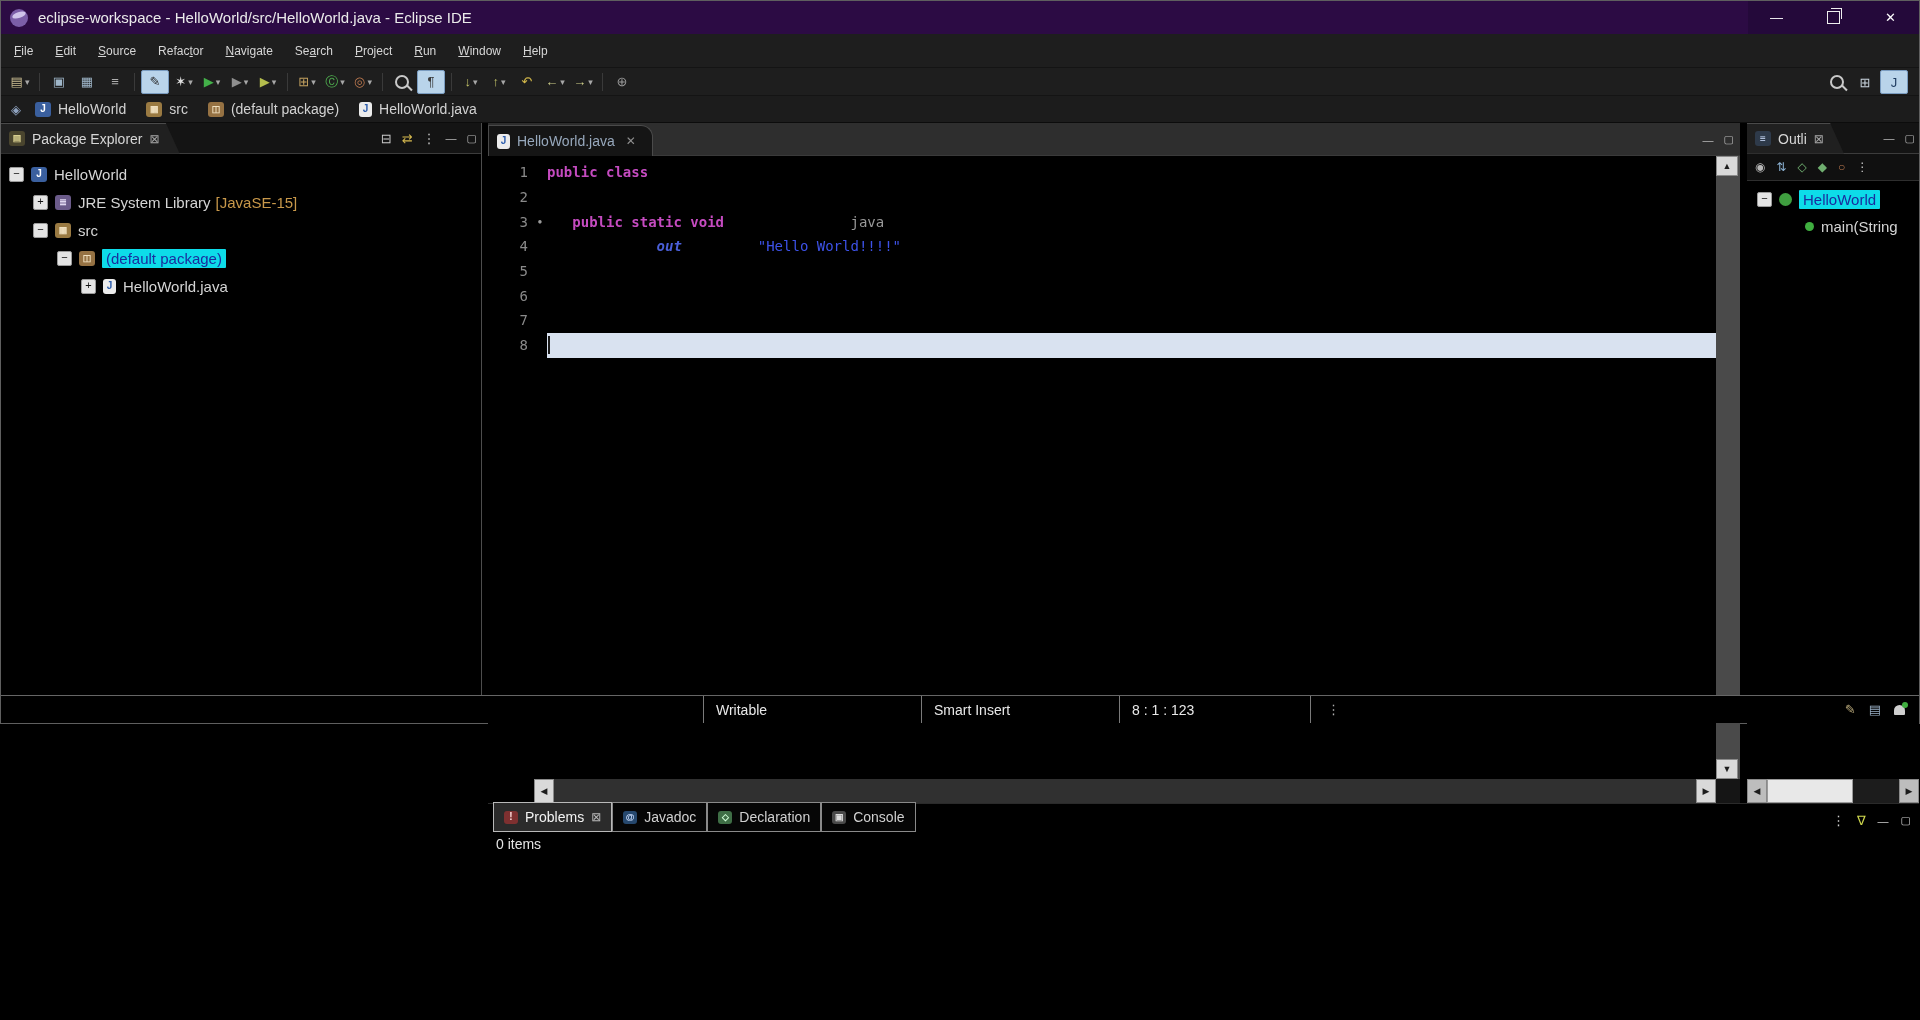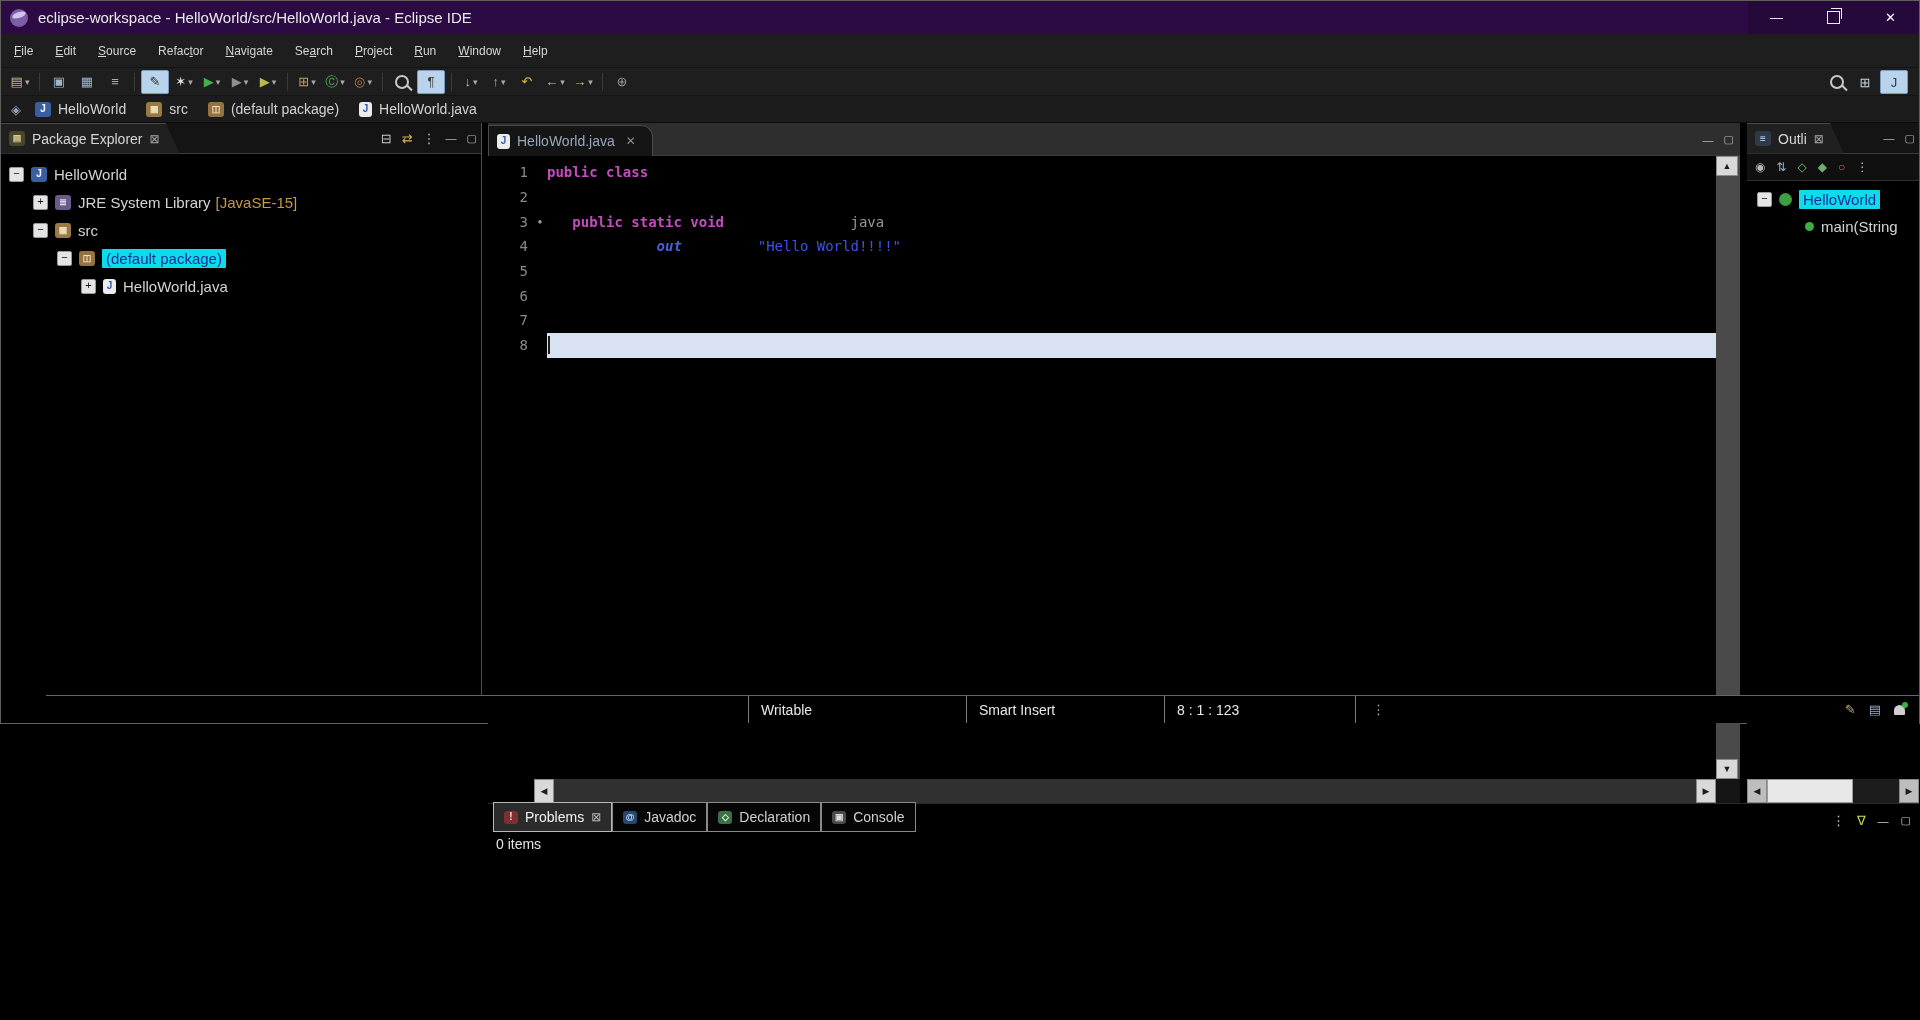--- a/index.html
+++ b/index.html
@@ -125,21 +125,21 @@
   .pt-summary{height:25px;line-height:25px;padding-left:8px;color:#e4e4e4;font-size:14px;}
   .pt{position:absolute;left:3px;right:0;top:55px;bottom:0;overflow:hidden;}
   .pt-hrow{display:flex;height:27px;border-top:1px solid #c8c8c8;border-left:1px solid #c8c8c8;box-sizing:border-box;}
   .pt-h{display:flex;align-items:center;gap:7px;padding-left:8px;color:#ececec;font-size:15px;border-right:1px solid #c8c8c8;border-bottom:1px solid #c8c8c8;box-sizing:border-box;}
   .sort-arrow{font-size:9px;color:#d8d8d8;}
   .pt-row{display:flex;height:29px;border-left:1px solid #6f6f6f;box-sizing:border-box;}
   .pt-c{border-right:1px solid #6f6f6f;border-bottom:1px solid #6f6f6f;box-sizing:border-box;}
   .c0{width:497px;}.c1{width:364px;}.c2{width:202px;justify-content:center;}.c3{width:147px;}.c4{width:157px;}.c5{flex:1;}
 
   
-  .statusbar{position:absolute;bottom:0;left:0;right:0;height:28px;background:#000;border-top:1px solid #666;display:flex;align-items:center;box-sizing:border-box;margin-left:45px;}
+  .statusbar{position:absolute;bottom:0;left:0;right:0;height:28px;background:#000;border-top:1px solid #666;display:flex;align-items:center;box-sizing:border-box;}
   .s-spacer{width:702px;flex:none;}
   .scell{height:100%;display:flex;align-items:center;padding:0 12px;border-left:1px solid #7a7a7a;color:#e8e8e8;font-size:14px;box-sizing:border-box;flex:none;}
   .sc1{width:218px;}.sc2{width:198px;}.sc3{width:192px;border-right:1px solid #7a7a7a;}
   .s-overflow{margin-left:16px;color:#b0b0b0;font-size:13px;}
   .s-icons{margin-left:auto;margin-right:14px;display:flex;align-items:center;gap:13px;}
   .s-icon{font-size:13px;}
   .bell{width:11px;height:10px;background:#cfcfcf;border-radius:6px 6px 1px 1px;position:relative;display:inline-block;}
   .bell::after{content:"";position:absolute;right:-3px;top:-3px;width:6px;height:6px;border-radius:50%;background:#3fae3f;}
 </style>
 </head>

